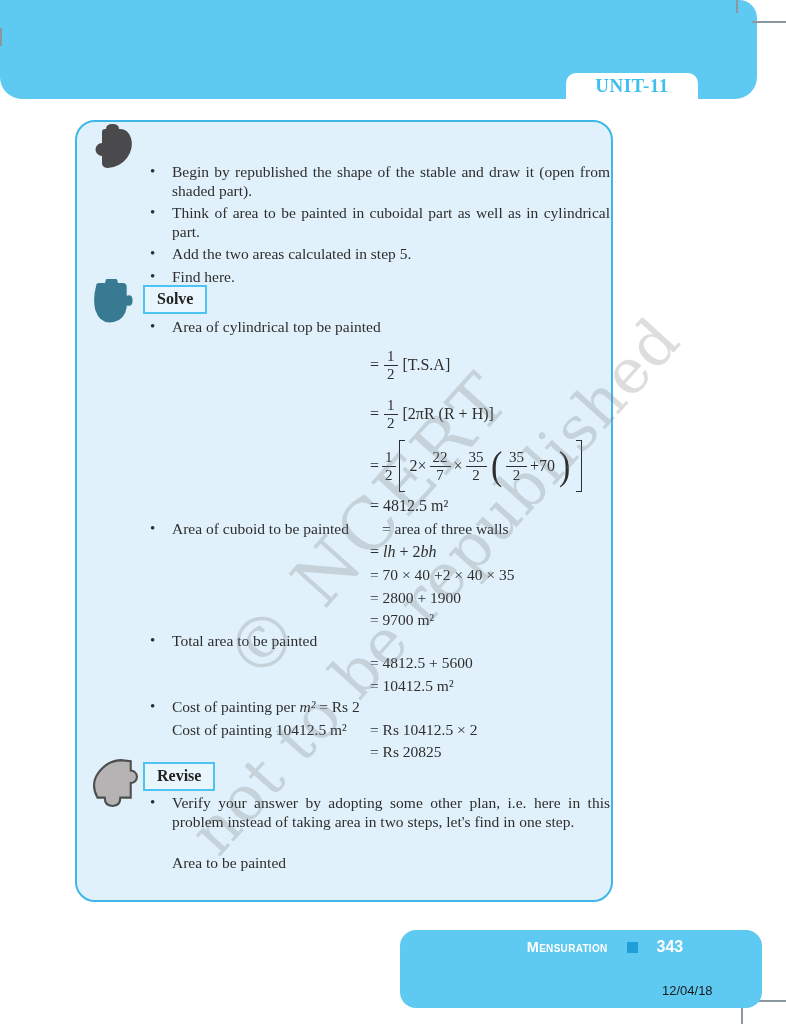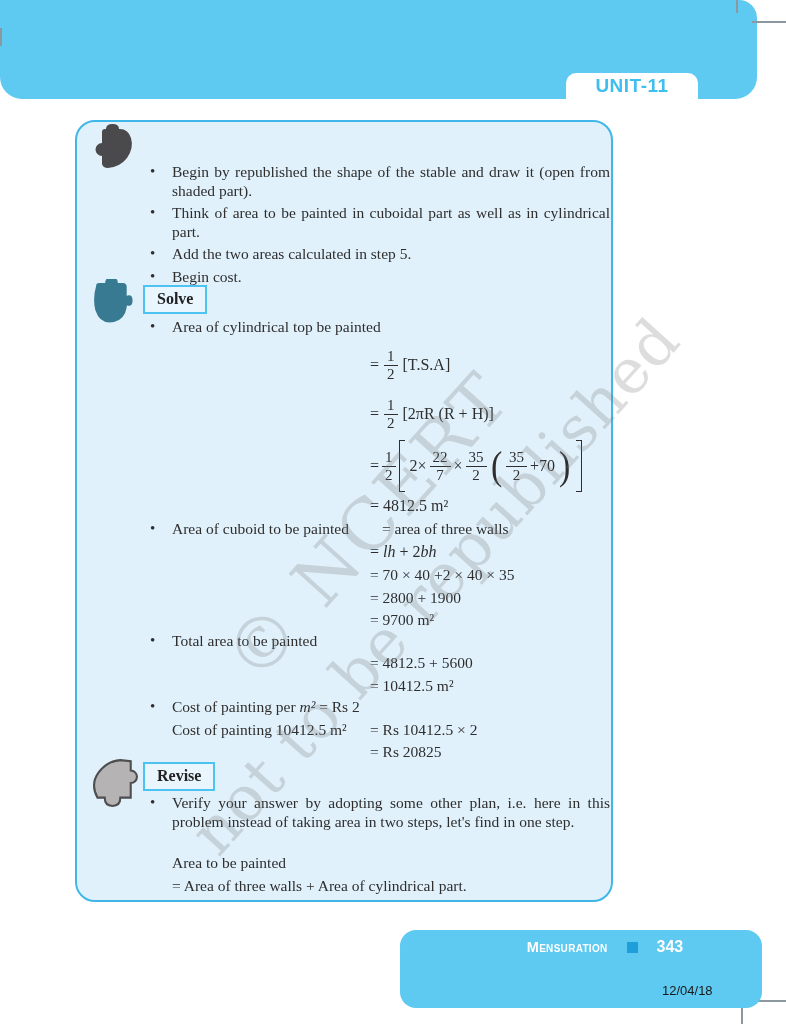--- a/index.html
+++ b/index.html
@@ -12,21 +12,21 @@
   .header {
     position:absolute; left:0; top:0; width:757px; height:99px;
     background:#5ec9f1; border-radius:0 18px 22px 22px;
   }
   .unit-tab {
     position:absolute; left:566px; top:73px; width:132px; height:26px;
     background:#ffffff; border-radius:10px 10px 0 0;
     display:flex; align-items:center; justify-content:center;
   }
   .unit-tab span {
-    font-family:Liberation Sans, sans-serif;
+    font-family:Liberation Serif, serif;
     font-weight:bold; font-size:19px; color:#3fbef0; letter-spacing:.5px;
   }
   
   .crop { position:absolute; background:#8b98a0; }
   
   .content-box {
     position:absolute; left:75px; top:120px; width:538px; height:782px;
     background:#e1f1fb; border:2px solid #3fb7e8; border-radius:20px;
   }
   
@@ -115,21 +115,21 @@
     <div class="bullet-item">
       <span class="dot">•</span>
       <div class="btxt">Think of area to be painted in cuboidal part as well as in cylindrical part.</div>
     </div>
     <div class="bullet-item">
       <span class="dot">•</span>
       <div class="btxt nj">Add the two areas calculated in step 5.</div>
     </div>
     <div class="bullet-item">
       <span class="dot">•</span>
-      <div class="btxt nj">Begin cost.</div>
+      <div class="btxt nj">Find here.</div>
     </div>
   </div>
 
   <svg class="sec-icon" style="left:87px;top:279px;" width="50" height="47" viewBox="0 0 48 48">
     <path d="M8 6 Q8 4 11 4 L17 4 A6.5 6.5 0 0 1 30 4 L35 4 Q39 4 39 8 L39 17 Q45 15 45 22 Q45 29 39 27 L39 29 Q37 41 26 44 Q12 47 7 32 Q4 20 8 6 Z" fill="#377a91"></path>
   </svg>
   <div class="sec-label" style="left:143px;top:285px;">
     <span>Solve</span>
   </div>
 
@@ -226,21 +226,20 @@
     <span>Revise</span>
   </div>
 
   <div class="blist" style="left:148px;top:794px;">
     <div class="bullet-item">
       <span class="dot">•</span>
       <div class="btxt">Verify your answer by adopting some other plan, i.e. here in this problem instead of taking area in two steps, let's find in one step.</div>
     </div>
   </div>
   <div class="line-abs" style="left:172px;top:854px;">Area to be painted</div>
-  <div class="line-abs" style="left:172px;top:877px;">= Area of three walls + Area of cylindrical part.</div>
 
   <div class="watermark">
     <div class="w1">© NCERT</div>
     <div class="w2">not to be republished</div>
   </div>
 
   <div class="footer-box">
     <div class="footer-line">
       <span class="chap">Mensuration</span>
       <span class="fsq"></span>

